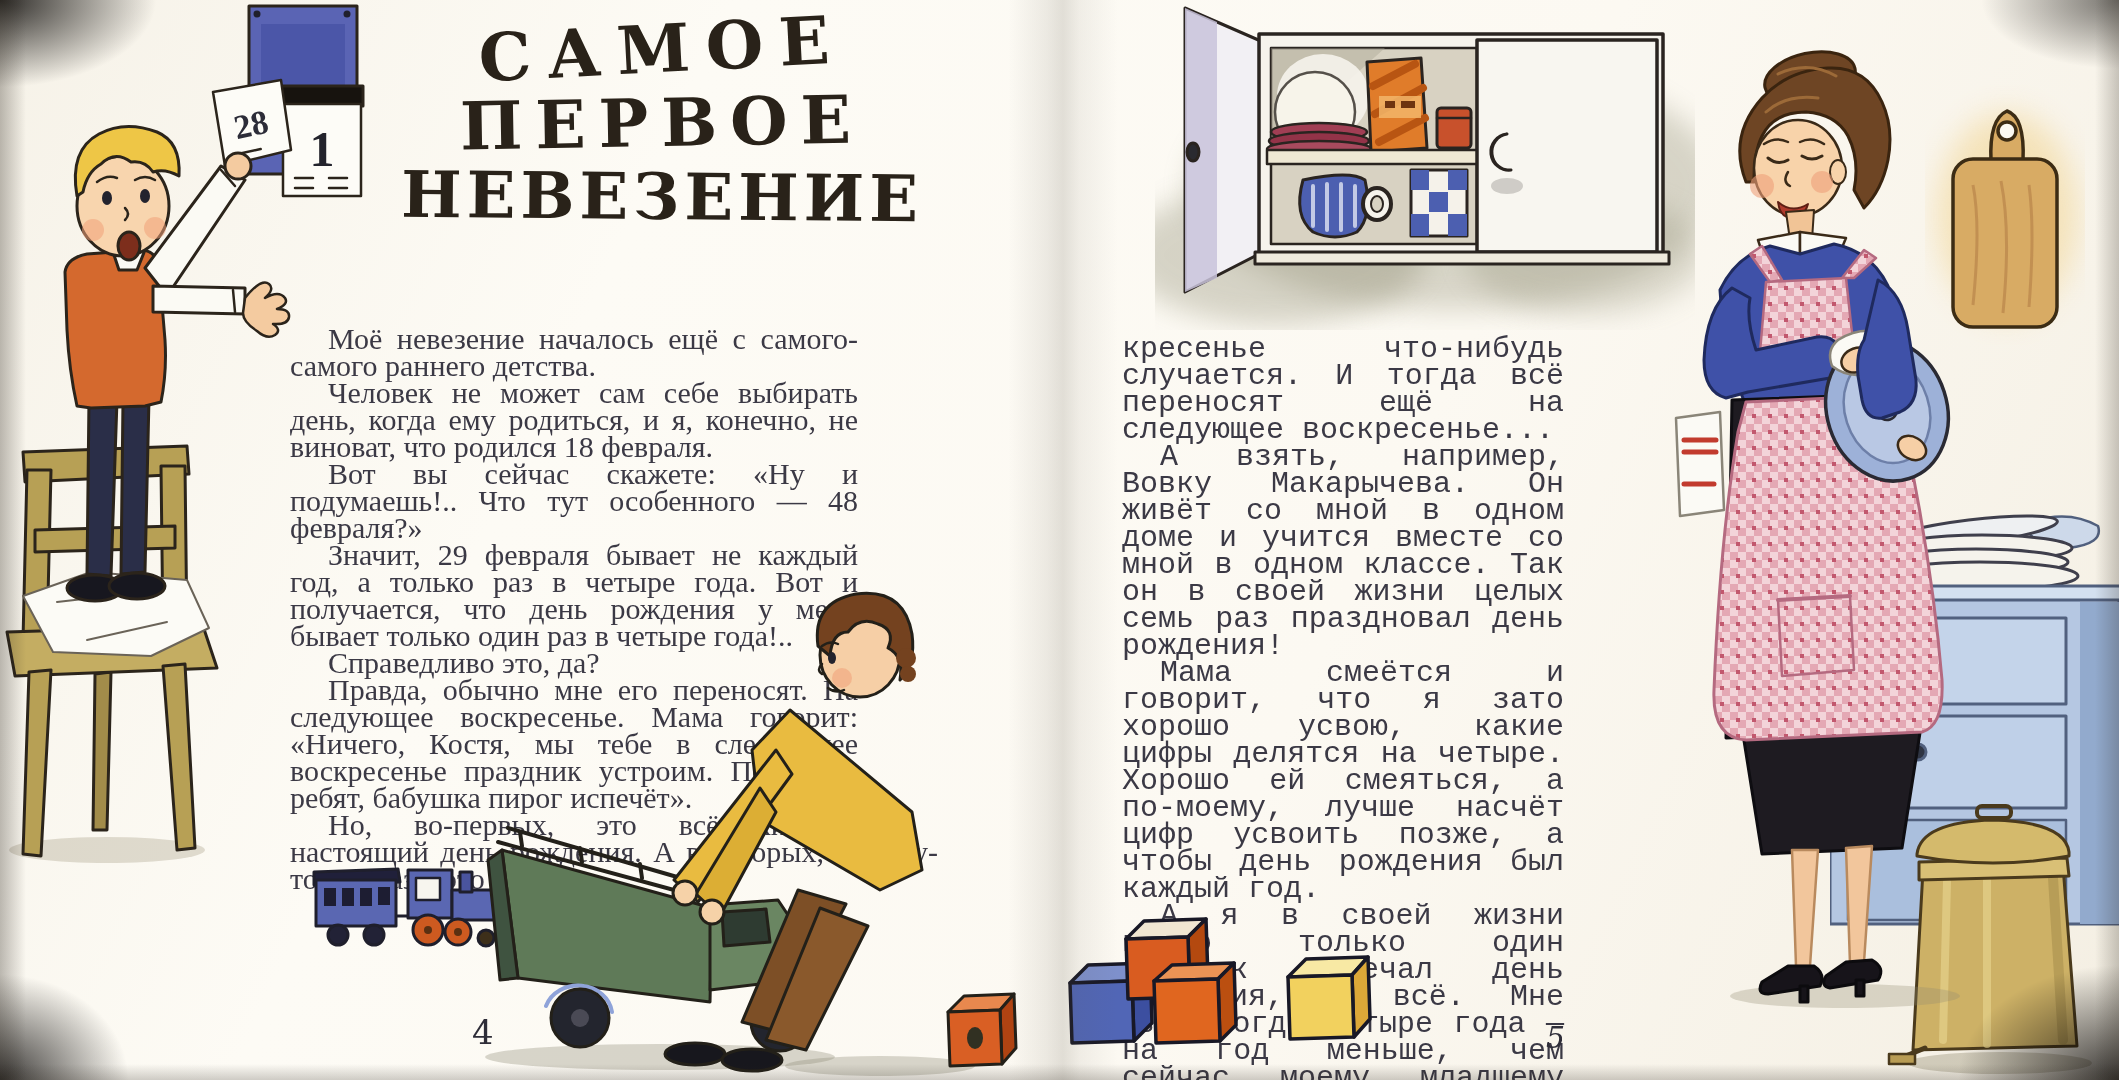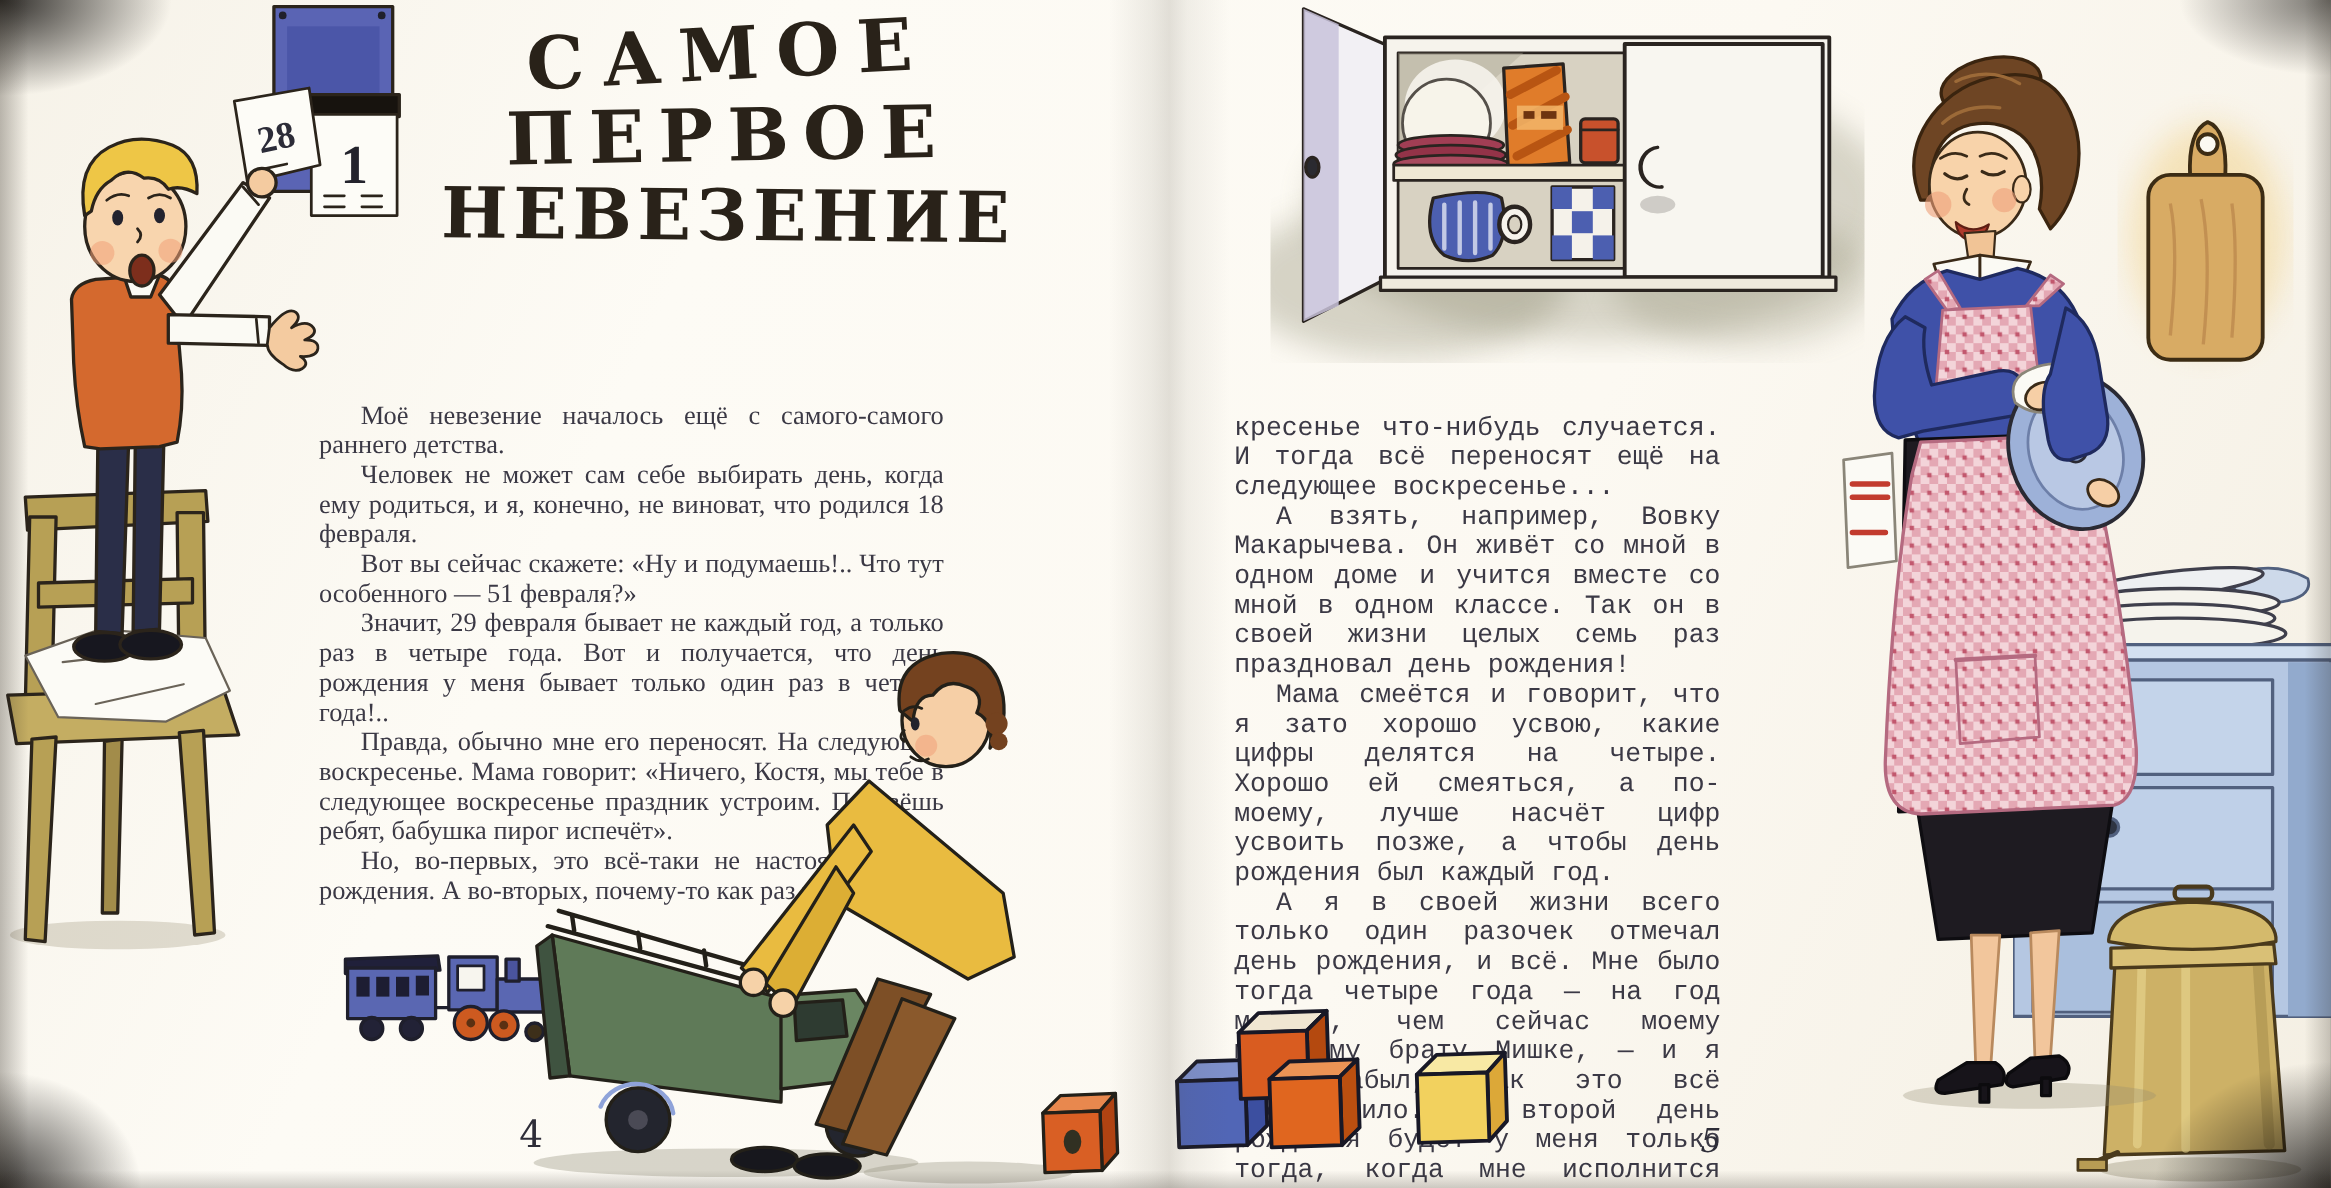--- a/index.html
+++ b/index.html
@@ -14,21 +14,21 @@
   .title{
     position:absolute;left:352px;top:12px;width:620px;text-align:center;
     font-family:"DejaVu Serif",serif;font-weight:bold;color:#292219;
     line-height:74px;
   }
   .title .t1{font-size:66px;letter-spacing:16px;transform:rotate(-3deg);}
   .title .t2{font-size:66px;letter-spacing:13px;transform:rotate(-1deg);}
   .title .t3{font-size:64px;letter-spacing:5px;transform:rotate(0.5deg);}
   .title div{transform-origin:center;}
   
-  .text-col{position:absolute;text-align:justify;font-size:24px;line-height:27px;color:#3b3945;margin-top:40px;}
+  .text-col{position:absolute;text-align:justify;font-size:30px;line-height:27px;color:#3b3945;}
   .text-col p{margin:0;text-indent:38px;}
   .text-col p.no-indent{text-indent:0;}
   .col-left{left:290px;top:325px;width:648px;}
   .col-right{left:1122px;top:336px;width:442px;font-family:Liberation Mono, monospace;}
   .wrap-cutout{float:right;width:80px;height:170px;margin-top:320px;}
   
   .page-num{position:absolute;font-family:"DejaVu Serif",serif;color:#2e2d38;}
   .pn-left{left:472px;top:1012px;font-size:34px;}
   .pn-right{left:1546px;top:1020px;font-size:30px;font-style:italic;}
   
@@ -128,22 +128,23 @@
   <div class="title">
     <div class="t1">САМОЕ</div>
     <div class="t2">ПЕРВОЕ</div>
     <div class="t3">НЕВЕЗЕНИЕ</div>
   </div>
 
   <div class="text-col col-left">
     <div class="wrap-cutout"></div>
     <p>Моё невезение началось ещё с самого-самого раннего детства.</p>
     <p>Человек не может сам себе выбирать день, когда ему родиться, и я, конечно, не виноват, что родился 18 февраля.</p>
-    <p>Вот вы сейчас скажете: «Ну и подумаешь!.. Что тут особенного — 51 февраля?»</p>
+    <p>Вот вы сейчас скажете: «Ну и подумаешь!.. Что тут особенного — 48 февраля?»</p>
     <p>Значит, 29 февраля бывает не каждый год, а только раз в четыре года. Вот и получается, что день рождения у меня бывает только один раз в четыре года!..</p>
+    <p>Справедливо это, да?</p>
     <p>Правда, обычно мне его переносят. На следующее воскресенье. Мама говорит: «Ничего, Костя, мы тебе в следующее воскресенье праздник устроим. Позовёшь ребят, бабушка пирог испечёт».</p>
     <p>Но, во-первых, это всё-таки не настоящий день рождения. А во-вторых, почему-то как раз в это вос-</p>
   </div>
 
   <div class="ill" style="left:310px;top:856px;">
     <svg width="205" height="95" viewBox="0 0 205 95">
       <g stroke="#1f1f2c" stroke-width="3" stroke-linejoin="round" stroke-linecap="round">
         <path d="M86,60 H100" fill="none"></path>
         <g>
           <polygon points="4,16 88,13 90,26 4,29" fill="#20203a"></polygon>

